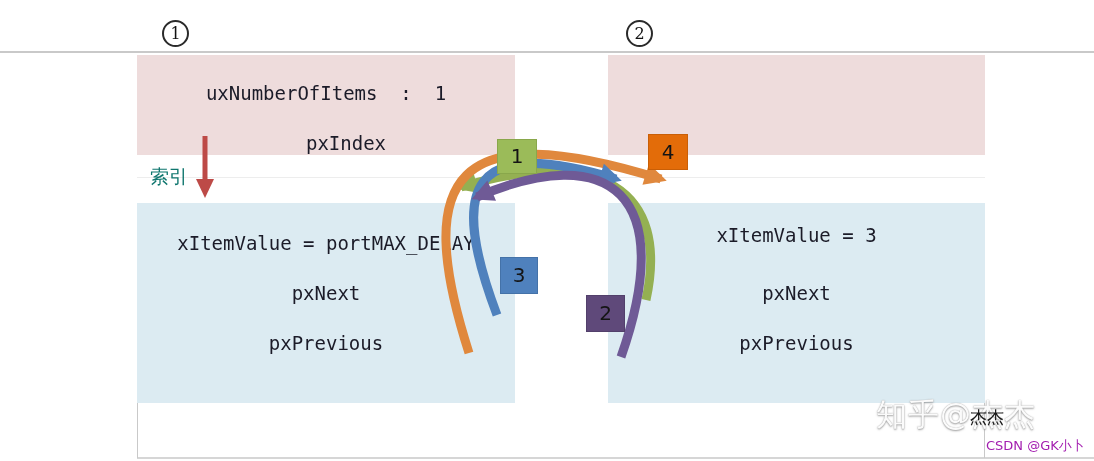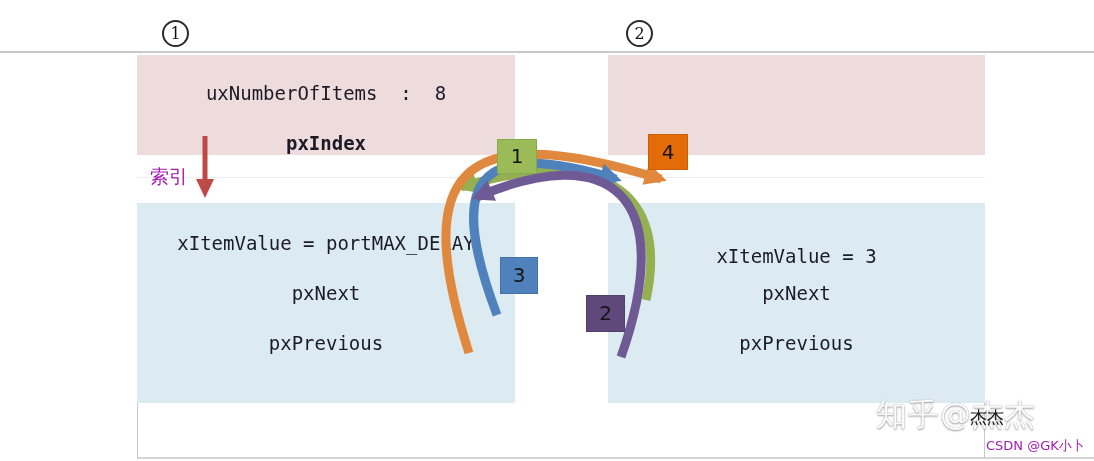--- a/index.html
+++ b/index.html
@@ -24,33 +24,33 @@
   .panel-left{left:137px;width:378px;}
   .panel-right{left:608px;width:377px;}
   .row{position:absolute;left:0;width:100%;}
   .row-pink{top:0;height:100px;background:#eedcdc;}
   .row-white{top:100px;height:48px;background:#ffffff;}
   .row-blue{top:148px;height:200px;background:#dcebf2;}
   .row-bottom{top:348px;height:55px;background:#ffffff;}
 
   .tline{position:absolute;left:0;width:100%;text-align:center;height:22px;
          line-height:22px;font-size:19px;white-space:pre;}
-  .bold{font-weight:bold;}
+  .bold{font-weight:normal;padding-left:20px;}
 
   
   .hline{position:absolute;height:1px;background:#ededed;}
   .mid-left{left:137px;top:177px;width:378px;}
   .mid-right{left:608px;top:177px;width:377px;}
   .bottom-line{left:137px;top:457px;width:957px;height:2px;background:#d6d6d6;position:absolute;}
   .vline{position:absolute;width:1px;background:#c9c9c9;top:403px;height:55px;}
   .v-left{left:137px;}
   .v-right{left:984px;}
 
   
-  .index-label{position:absolute;left:150px;top:164px;font-size:19px;color:#a21caf;
+  .index-label{position:absolute;left:150px;top:164px;font-size:19px;color:#0f766e;
                font-family:"DejaVu Sans","Liberation Sans",sans-serif;}
 
   
   .sq{position:absolute;text-align:center;font-family:"DejaVu Sans","Liberation Sans",sans-serif;
       font-size:20px;color:#141414;}
   .sq1{left:497px;top:139px;width:38px;height:33px;line-height:33px;background:#9bbb59;border:1px solid #89a74b;}
   .sq2{left:586px;top:295px;width:37px;height:35px;line-height:35px;background:#5f497a;border:1px solid #52406b;}
   .sq3{left:500px;top:257px;width:36px;height:35px;line-height:35px;background:#4f81bd;border:1px solid #4472a8;}
   .sq4{left:648px;top:134px;width:38px;height:34px;line-height:34px;background:#e36c09;border:1px solid #c95f07;}
 
@@ -74,34 +74,34 @@
 
   <div class="badge badge-left">1</div>
   <div class="badge badge-right">2</div>
 
   <div class="panel panel-left">
     <div class="row row-pink"></div>
     <div class="row row-white"></div>
     <div class="row row-blue"></div>
     <div class="row row-bottom"></div>
 
-    <div class="tline" style="top:27px;">uxNumberOfItems  :  8</div>
+    <div class="tline" style="top:27px;">uxNumberOfItems  :  1</div>
     <div class="tline bold" style="top:77px;">pxIndex</div>
     <div class="tline" style="top:177px;">xItemValue = portMAX_DELAY</div>
     <div class="tline" style="top:227px;">pxNext</div>
     <div class="tline" style="top:277px;">pxPrevious</div>
   </div>
 
   <div class="panel panel-right">
     <div class="row row-pink"></div>
     <div class="row row-white"></div>
     <div class="row row-blue"></div>
     <div class="row row-bottom"></div>
 
-    <div class="tline" style="top:190px;text-align:center;">xItemValue = 3</div>
+    <div class="tline" style="top:169px;text-align:center;">xItemValue = 3</div>
     <div class="tline" style="top:227px;">pxNext</div>
     <div class="tline" style="top:277px;">pxPrevious</div>
   </div>
 
   <div class="hline mid-left"></div>
   <div class="hline mid-right"></div>
   <div class="bottom-line"></div>
   <div class="vline v-left"></div>
   <div class="vline v-right"></div>
 

